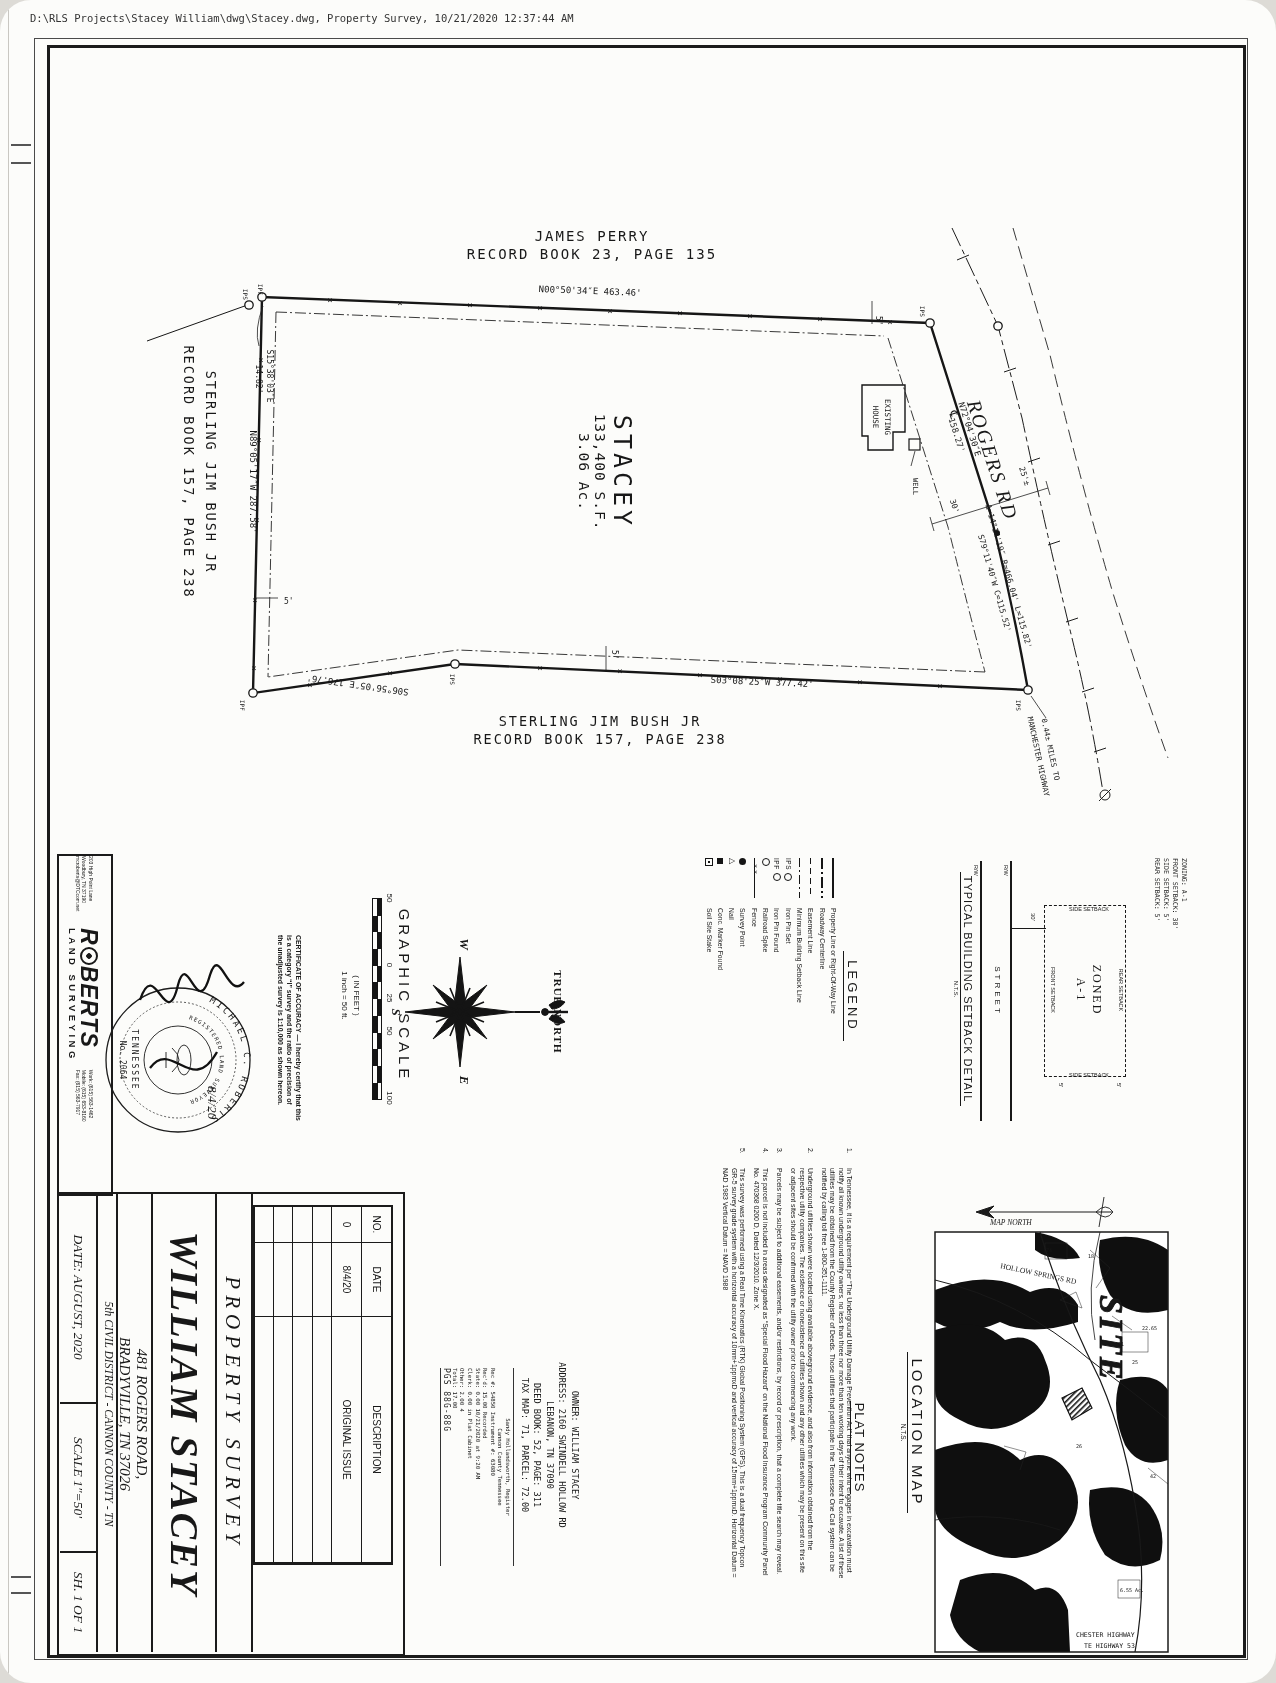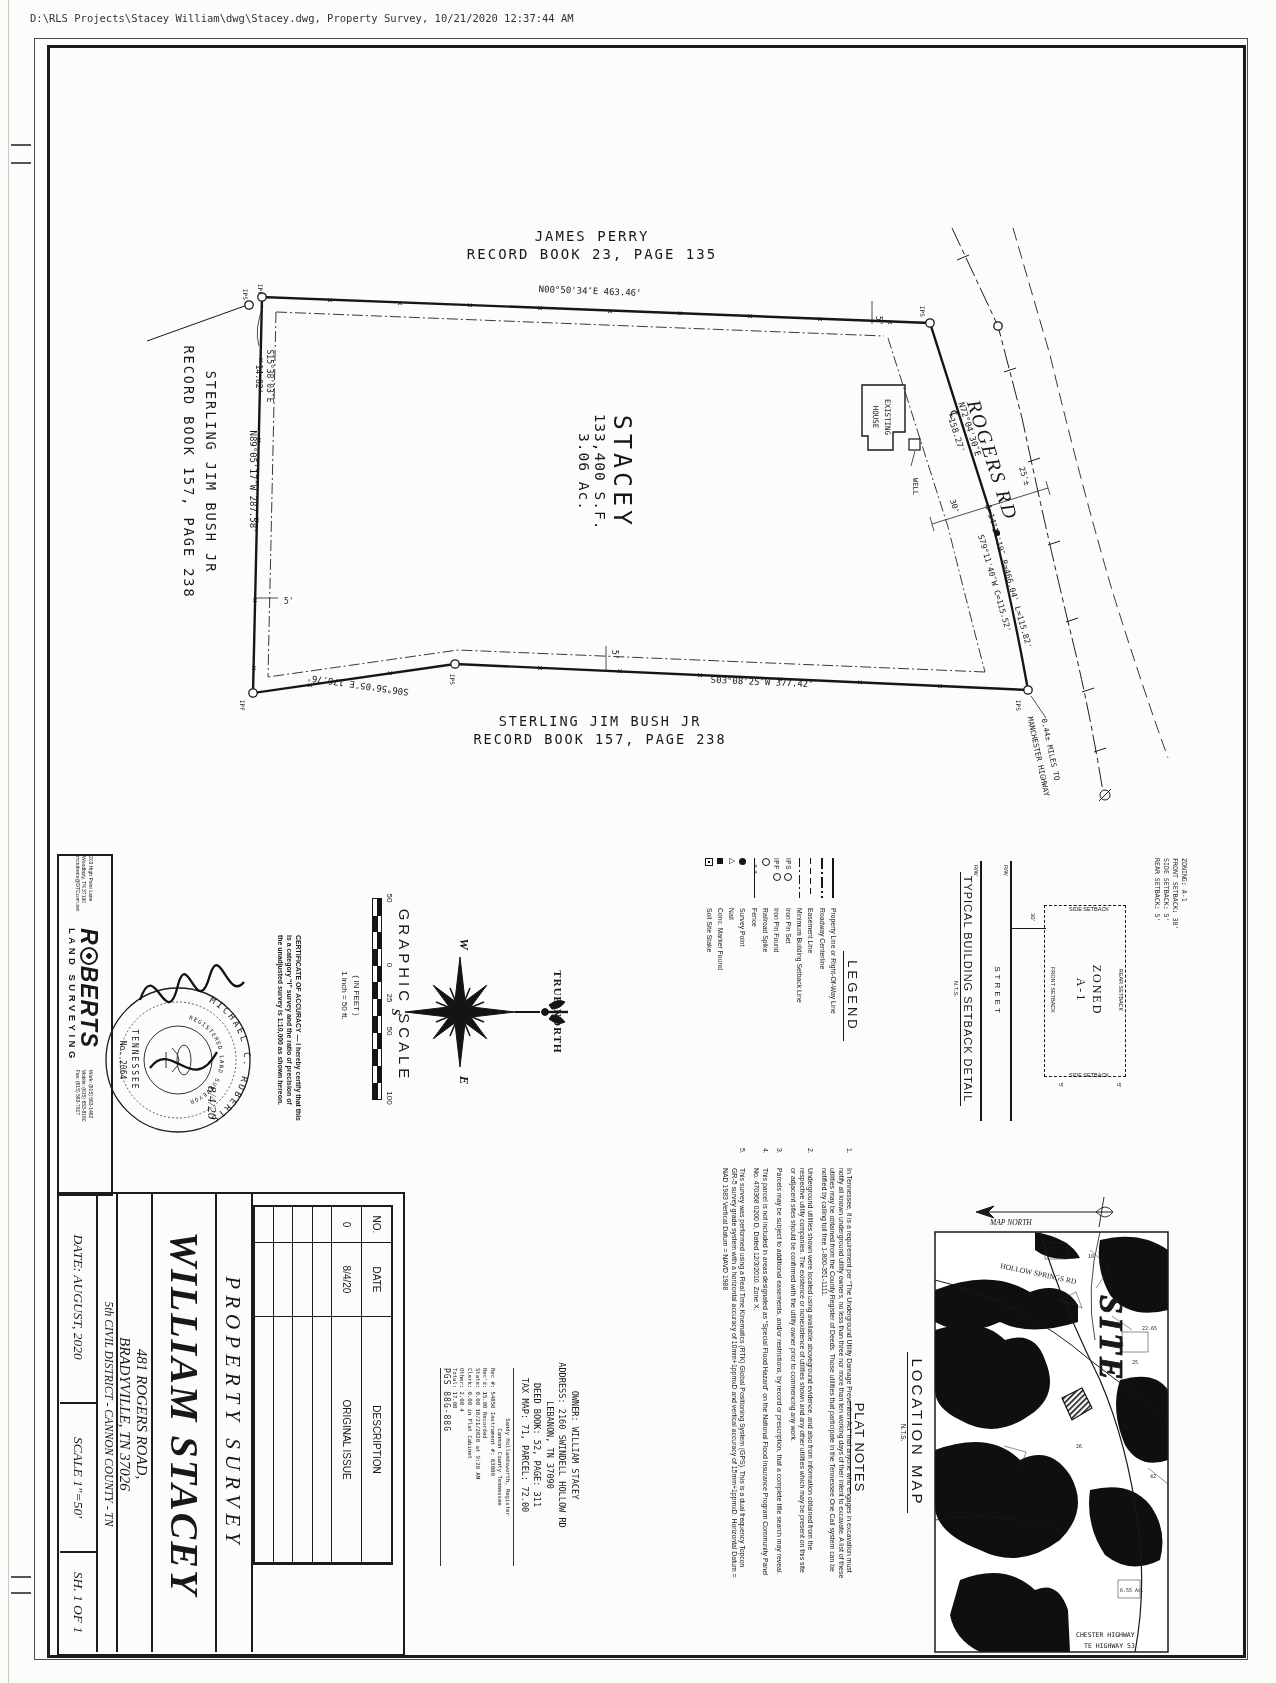--- a/index.html
+++ b/index.html
@@ -1,17 +1,17 @@
 <!DOCTYPE html>
 <html><head>
 <meta charset="utf-8">
 <style>
   html,body{margin:0;padding:0;background:#dddbd6;}
   .page{position:relative;width:1276px;height:1683px;background:#fcfcfa;overflow:hidden;
-        font-family:"Liberation Sans",sans-serif;color:#181818;}
+        font-family:"Liberation Sans",sans-serif;color:#181818;border-radius:31px;}
   .t{position:absolute;white-space:nowrap;}
   .rb{position:absolute;transform-origin:0 0;}
   .mono{font-family:"DejaVu Sans Mono",monospace;}
   .sf{font-family:"Liberation Serif",serif;}
   svg{position:absolute;left:0;top:0;pointer-events:none;}
   svg text{font-family:"DejaVu Sans Mono",monospace;fill:#181818;}
   svg .sf{font-family:"Liberation Serif",serif;}
   .bdr{position:absolute;border:1px solid #4a4a4a;}
   .bdr2{position:absolute;border:3.5px solid #1b1b1b;}
   .vline{position:absolute;background:#1b1b1b;}

